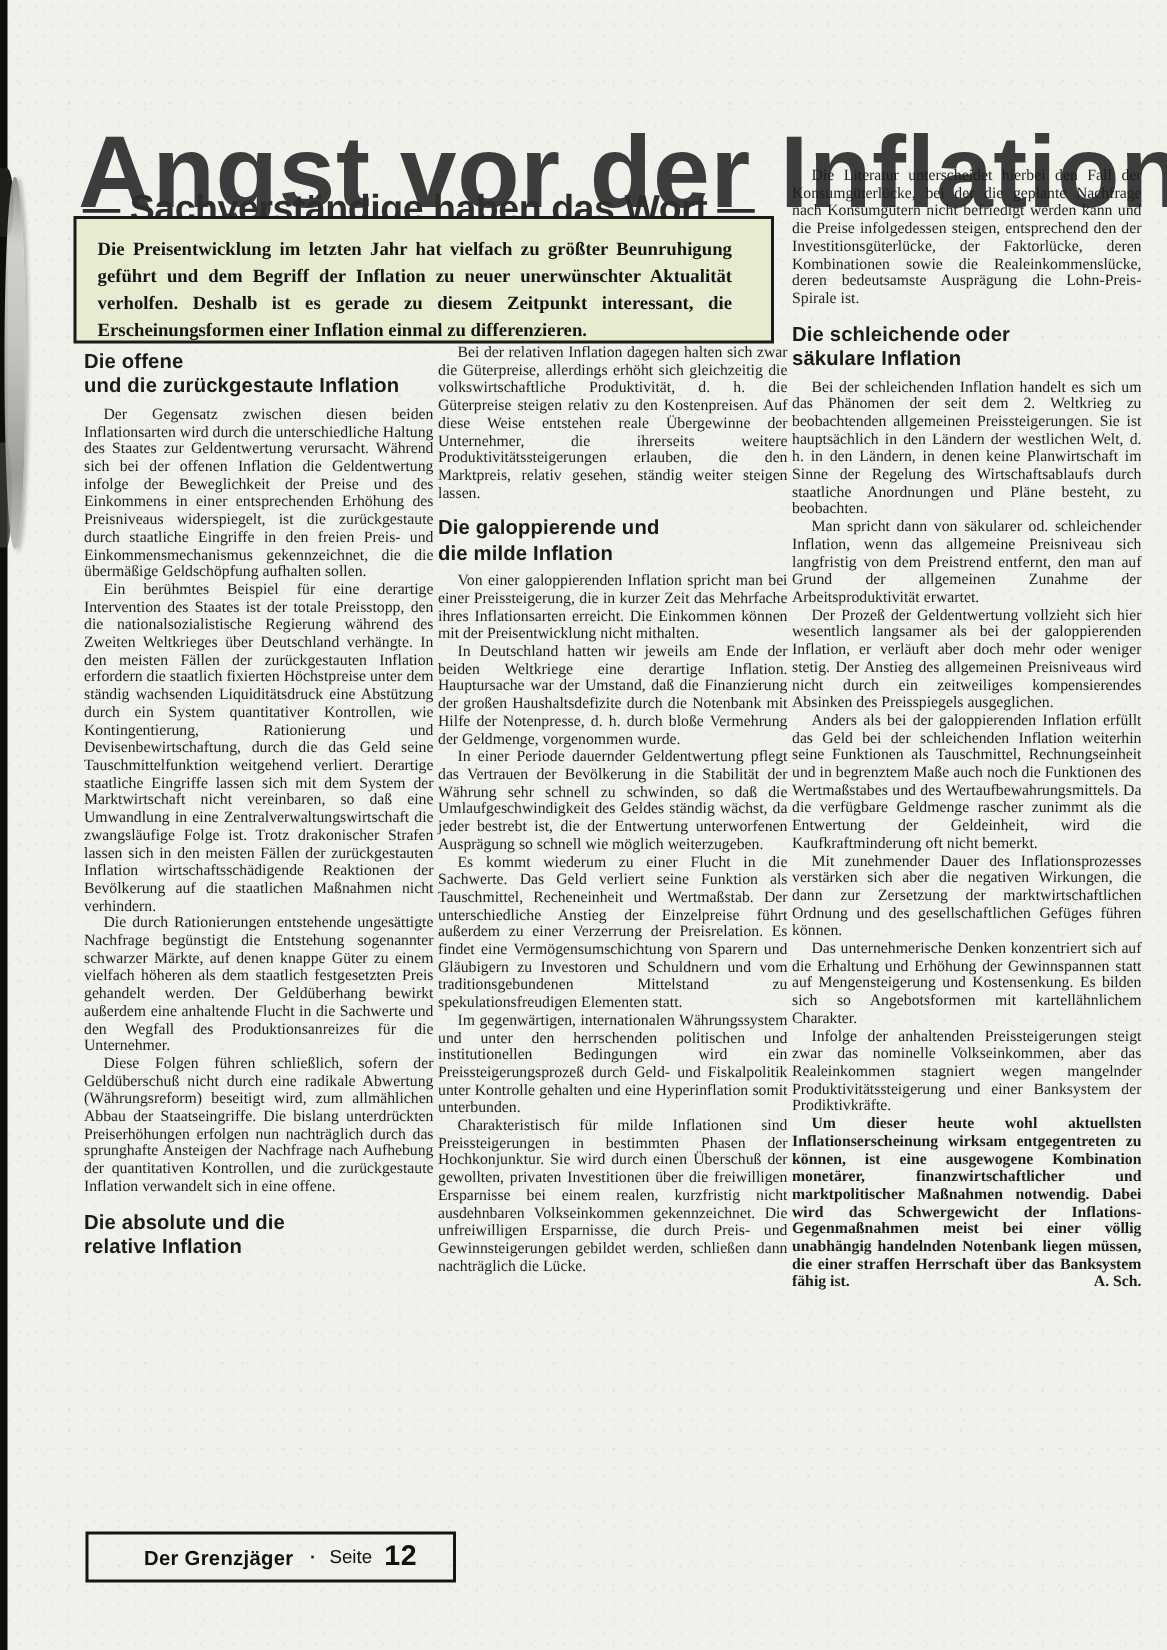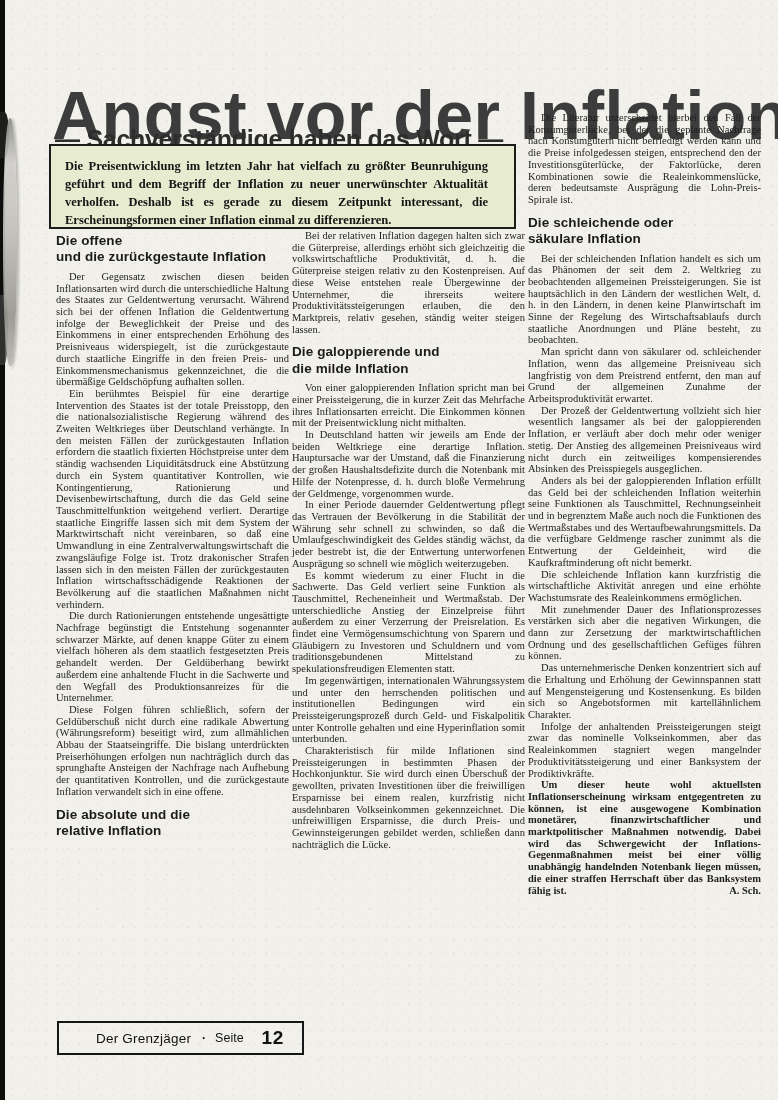--- a/index.html
+++ b/index.html
@@ -60,23 +60,23 @@
     margin:9px 0 5px 0;color:#1b1b1b;white-space:pre-line;
   }
   .col h3:first-child{margin-top:0;}
   .sig{float:right;font-weight:700;text-indent:0;}
   .page-tag{
     position:absolute;left:57px;top:1021px;width:247px;height:34px;
     box-sizing:border-box;border:2px solid #161616;
     display:flex;align-items:center;padding:0 13px;
     font-family:"Liberation Sans", sans-serif;color:#111;background:transparent;
   }
-  .page-tag .pub{font-weight:400;font-size:13.5px;letter-spacing:0.2px;padding-left:24px;}
+  .page-tag .pub{font-weight:700;font-size:13.5px;letter-spacing:0.2px;padding-left:24px;}
   .page-tag .sep{font-weight:700;font-size:12px;margin:0 9px 0 11px;}
-  .page-tag .plabel{font-size:12.5px;margin-right:18px;}
+  .page-tag .plabel{font-size:12.5px;margin-right:8px;}
   .page-tag .pnum{font-weight:700;font-size:19px;letter-spacing:0.5px;}
 </style>
 </head>
 <body>
 
 <div id="page">
   <div class="edge-strip"></div>
   <div class="edge-blob"></div>
   <div class="edge-blob2"></div>
   <div class="fold-mark"></div>
@@ -110,21 +110,20 @@
       <p>Charakteristisch für milde Inflationen sind Preissteigerungen in bestimmten Phasen der Hochkonjunktur. Sie wird durch einen Überschuß der gewollten, privaten Investitionen über die freiwilligen Ersparnisse bei einem realen, kurzfristig nicht ausdehnbaren Volkseinkommen gekennzeichnet. Die unfreiwilligen Ersparnisse, die durch Preis- und Gewinnsteigerungen gebildet werden, schließen dann nachträglich die Lücke.</p>
     </div>
   <div class="col" id="col3">
       <p>Die Literatur unterscheidet hierbei den Fall der Konsumgüterlücke, bei der die geplante Nachfrage nach Konsumgütern nicht befriedigt werden kann und die Preise infolgedessen steigen, entsprechend den der Investitionsgüterlücke, der Faktorlücke, deren Kombinationen sowie die Realeinkommenslücke, deren bedeutsamste Ausprägung die Lohn-Preis-Spirale ist.</p>
       <h3>Die schleichende oder
 säkulare Inflation</h3>
       <p>Bei der schleichenden Inflation handelt es sich um das Phänomen der seit dem 2. Weltkrieg zu beobachtenden allgemeinen Preissteigerungen. Sie ist hauptsächlich in den Ländern der westlichen Welt, d. h. in den Ländern, in denen keine Planwirtschaft im Sinne der Regelung des Wirtschaftsablaufs durch staatliche Anordnungen und Pläne besteht, zu beobachten.</p>
       <p>Man spricht dann von säkularer od. schleichender Inflation, wenn das allgemeine Preisniveau sich langfristig von dem Preistrend entfernt, den man auf Grund der allgemeinen Zunahme der Arbeitsproduktivität erwartet.</p>
       <p>Der Prozeß der Geldentwertung vollzieht sich hier wesentlich langsamer als bei der galoppierenden Inflation, er verläuft aber doch mehr oder weniger stetig. Der Anstieg des allgemeinen Preisniveaus wird nicht durch ein zeitweiliges kompensierendes Absinken des Preisspiegels ausgeglichen.</p>
       <p>Anders als bei der galoppierenden Inflation erfüllt das Geld bei der schleichenden Inflation weiterhin seine Funktionen als Tauschmittel, Rechnungseinheit und in begrenztem Maße auch noch die Funktionen des Wertmaßstabes und des Wertaufbewahrungsmittels. Da die verfügbare Geldmenge rascher zunimmt als die Entwertung der Geldeinheit, wird die Kaufkraftminderung oft nicht bemerkt.</p>
-      <p>Die schleichende Inflation kann kurzfristig die wirtschaftliche Aktivität anregen und eine erhöhte Wachstumsrate des Realeinkommens ermöglichen.</p>
       <p>Mit zunehmender Dauer des Inflationsprozesses verstärken sich aber die negativen Wirkungen, die dann zur Zersetzung der marktwirtschaftlichen Ordnung und des gesellschaftlichen Gefüges führen können.</p>
       <p>Das unternehmerische Denken konzentriert sich auf die Erhaltung und Erhöhung der Gewinnspannen statt auf Mengensteigerung und Kostensenkung. Es bilden sich so Angebotsformen mit kartellähnlichem Charakter.</p>
       <p>Infolge der anhaltenden Preissteigerungen steigt zwar das nominelle Volkseinkommen, aber das Realeinkommen stagniert wegen mangelnder Produktivitätssteigerung und einer Banksystem der Prodiktivkräfte.</p>
       <p class="bold">Um dieser heute wohl aktuellsten Inflationserscheinung wirksam entgegentreten zu können, ist eine ausgewogene Kombination monetärer, finanzwirtschaftlicher und marktpolitischer Maßnahmen notwendig. Dabei wird das Schwergewicht der Inflations-Gegenmaßnahmen meist bei einer völlig unabhängig handelnden Notenbank liegen müssen, die einer straffen Herrschaft über das Banksystem fähig ist.<span class="sig">A. Sch.</span></p>
     </div>
 
   <div class="page-tag">
     <span class="pub">Der Grenzjäger</span>
     <span class="sep">·</span>
     <span class="plabel">Seite</span>

